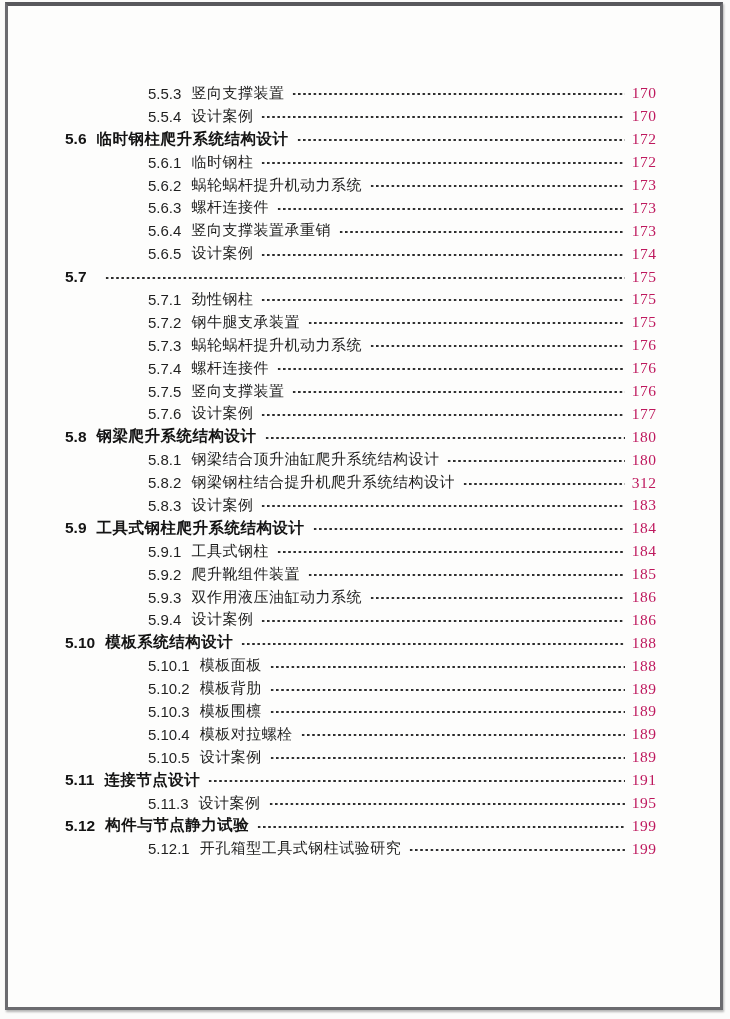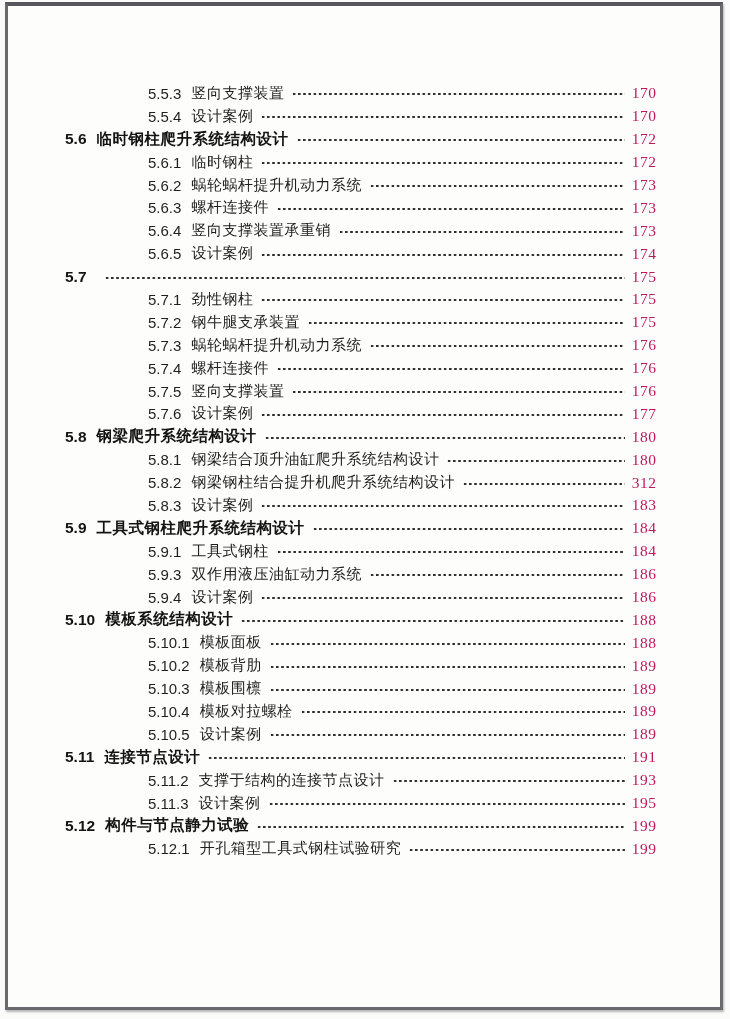--- a/index.html
+++ b/index.html
@@ -204,20 +204,26 @@
     <span class="leader"></span>
     <span class="pg">184</span>
   </div>
         <div class="toc-row lv2">
     <span class="num">5.9.1</span>
     <span class="title">工具式钢柱</span>
     <span class="leader"></span>
     <span class="pg">184</span>
   </div>
         <div class="toc-row lv2">
+    <span class="num">5.9.2</span>
+    <span class="title">爬升靴组件装置</span>
+    <span class="leader"></span>
+    <span class="pg">185</span>
+  </div>
+        <div class="toc-row lv2">
     <span class="num">5.9.3</span>
     <span class="title">双作用液压油缸动力系统</span>
     <span class="leader"></span>
     <span class="pg">186</span>
   </div>
         <div class="toc-row lv2">
     <span class="num">5.9.4</span>
     <span class="title">设计案例</span>
     <span class="leader"></span>
     <span class="pg">186</span>
@@ -256,26 +262,20 @@
     <span class="num">5.10.5</span>
     <span class="title">设计案例</span>
     <span class="leader"></span>
     <span class="pg">189</span>
   </div>
         <div class="toc-row lv1">
     <span class="num">5.11</span>
     <span class="title">连接节点设计</span>
     <span class="leader"></span>
     <span class="pg">191</span>
-  </div>
-        <div class="toc-row lv2">
-    <span class="num">5.11.2</span>
-    <span class="title">支撑于结构的连接节点设计</span>
-    <span class="leader"></span>
-    <span class="pg">193</span>
   </div>
         <div class="toc-row lv2">
     <span class="num">5.11.3</span>
     <span class="title">设计案例</span>
     <span class="leader"></span>
     <span class="pg">195</span>
   </div>
         <div class="toc-row lv1">
     <span class="num">5.12</span>
     <span class="title">构件与节点静力试验</span>

